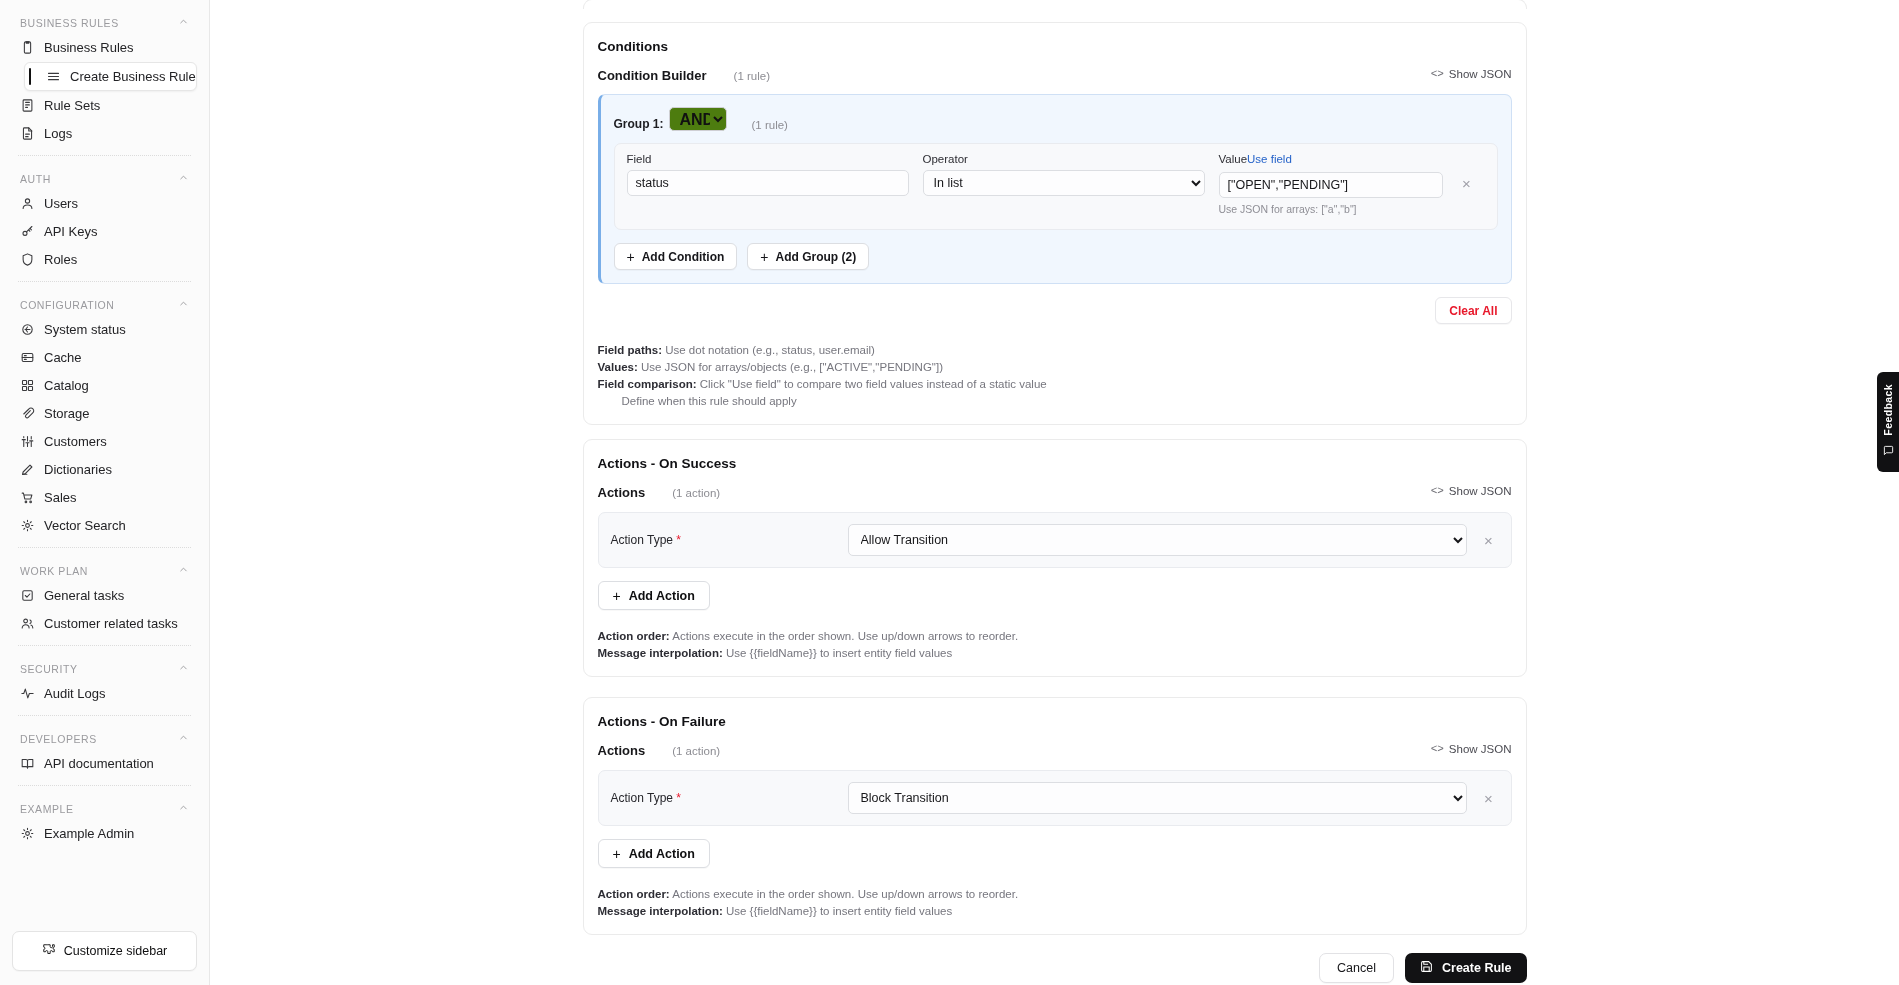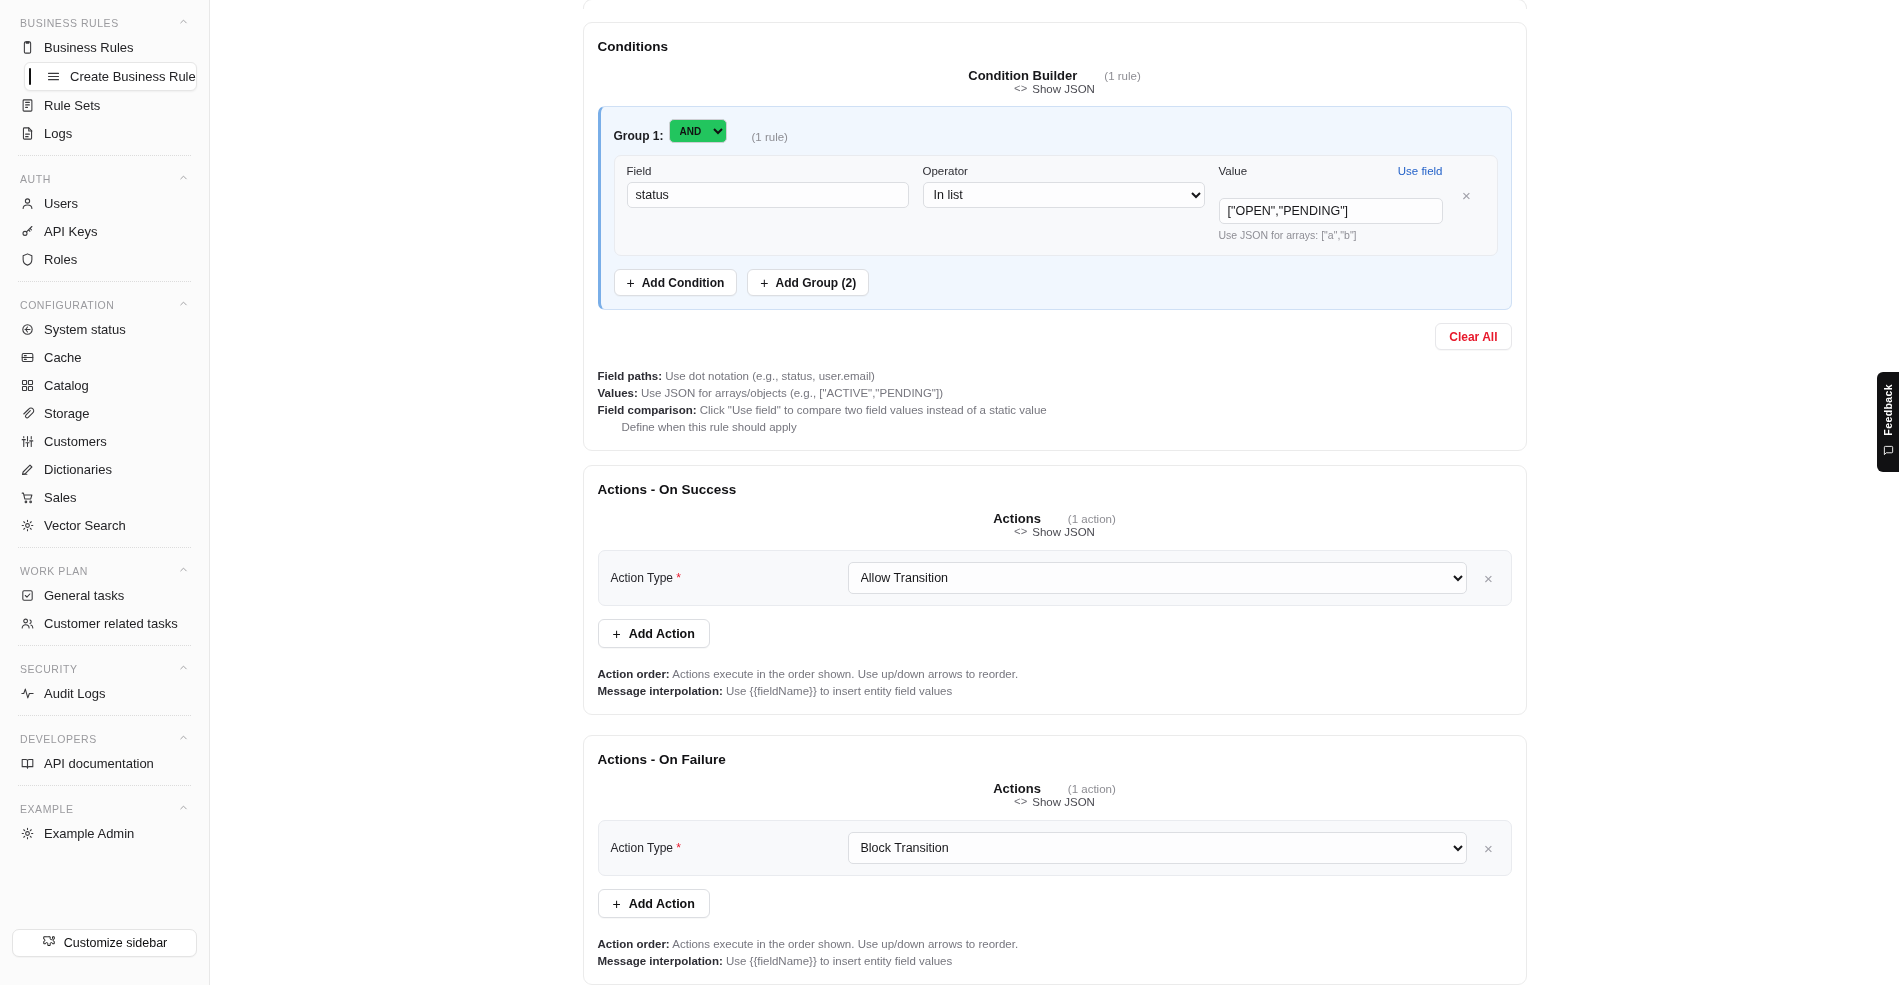--- a/index.html
+++ b/index.html
@@ -45,22 +45,22 @@
     padding-left: 21px;
     position: relative;
   }
   .sb-item.active::before {
     content: ""; position: absolute; left: 4px; top: 5px; bottom: 5px;
     width: 2px; background: #111; border-radius: 2px;
   }
   .sb-ico { width: 15px; height: 15px; flex: 0 0 15px; color: #3a3a3d; display:block; }
   .sb-sep { height: 1px; margin: 8px 6px; border-top: 1px dotted #dcdcdc; }
   .customize-btn {
-    position: absolute; left: 12px; right: 12px; bottom: 28px;
-    height: 28px; border: 1px solid #e4e4e4; border-radius: 7px;
+    position: absolute; left: 12px; right: 12px; bottom: 14px;
+    height: 40px; border: 1px solid #e4e4e4; border-radius: 7px;
     background: #fff; display: flex; align-items: center; justify-content: center;
     gap: 8px; font-size: 12.5px; cursor: pointer;
     box-shadow: 0 1px 1px rgba(0,0,0,.03);
   }
 
   
   .main {
     flex: 1; height: 985px; position: relative;
     background: #ffffff; overflow: hidden;
   }
@@ -74,23 +74,22 @@
 
   .card-top-stub {
     width: 944px; margin: 0 auto; height: 10px;
     border: 1px solid #ebebeb; border-bottom: none;
     border-radius: 9px 9px 0 0; background: #fff;
     position: relative; top: -1px;
   }
 
   .sec-title { font-size: 13.5px; font-weight: bold; color: #111114; }
   .row-head {
-    display: flex; align-items: center; justify-content: space-between;
+    display: flex; align-items: flex-start; justify-content: space-between;
     margin-top: 17px;
-    flex-direction: column;
   }
   .row-head-left { display: flex; align-items: baseline; gap: 7px; }
   .sub-title { font-size: 13px; font-weight: bold; color: #17171a; }
   .muted-sm { font-size: 11.5px; color: #8d8d93; padding-left: 20px; }
   .show-json {
     display: inline-flex; align-items: center; gap: 5px;
     font-size: 11.5px; color: #4b4b52; cursor: pointer;
   }
   .code-glyph { font-family: "Liberation Mono", monospace; font-size: 11px; color: #6b6b72; }
 
@@ -99,35 +98,35 @@
     margin-top: 11px;
     border: 1px solid #cfe0f5; border-left: 3px solid #79aee8;
     background: #f1f7fe; border-radius: 7px;
     padding: 12px 13px 13px 13px;
   }
   .group-line { display: flex; align-items: flex-end; gap: 5px; }
   .group-label { font-size: 12px; font-weight: bold; color: #1d1d21; }
   select.andsel {
     height: 24px; width: 58px;
     border: 1px solid #cfcfd4; border-radius: 5px;
-    background: #22c55e; font-size: 10px; font-weight: bold;
+    background: #4d7c0f; font-size: 16px; font-weight: bold;
     padding-left: 6px; color: #111; cursor: pointer;
     font-family: "Liberation Sans", sans-serif;
   }
   .cond-row {
     margin-top: 12px; background: #f8f9fb;
     border: 1px solid #e9ebef; border-radius: 7px;
     padding: 9px 12px 14px 12px;
     display: grid; grid-template-columns: 282px 282px 1fr 28px;
     gap: 0 14px; align-items: start;
   }
   .fl-label { font-size: 11.5px; color: #2d2d33; margin-bottom: 5px; display:block; }
   .fl-label-row {
-    display:flex; align-items:center; justify-content:space-between;
-    margin-bottom: 21px;
+    display:flex; align-items:center; 
+    margin-bottom: 7px;
   }
   .use-field { font-size: 11.5px; color: #2563c9; cursor: pointer; }
   input.fld, select.fld {
     width: 100%; height: 26px;
     border: 1px solid #dcdee2; border-radius: 5px;
     background: #fdfdfe; font-size: 12.5px; color: #17171a;
     padding: 0 8px; outline: none;
     font-family: "Liberation Sans", sans-serif;
   }
   select.fld { background:#fdfdfe; cursor: pointer; padding-left:6px; }

